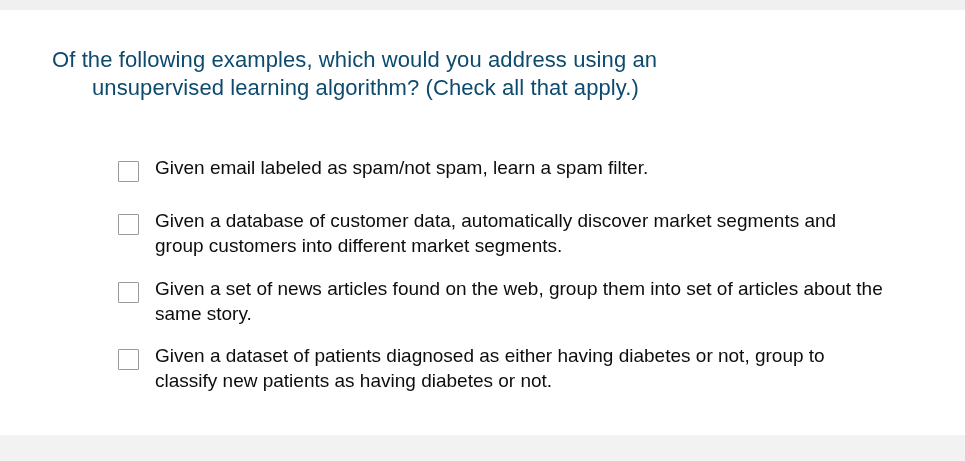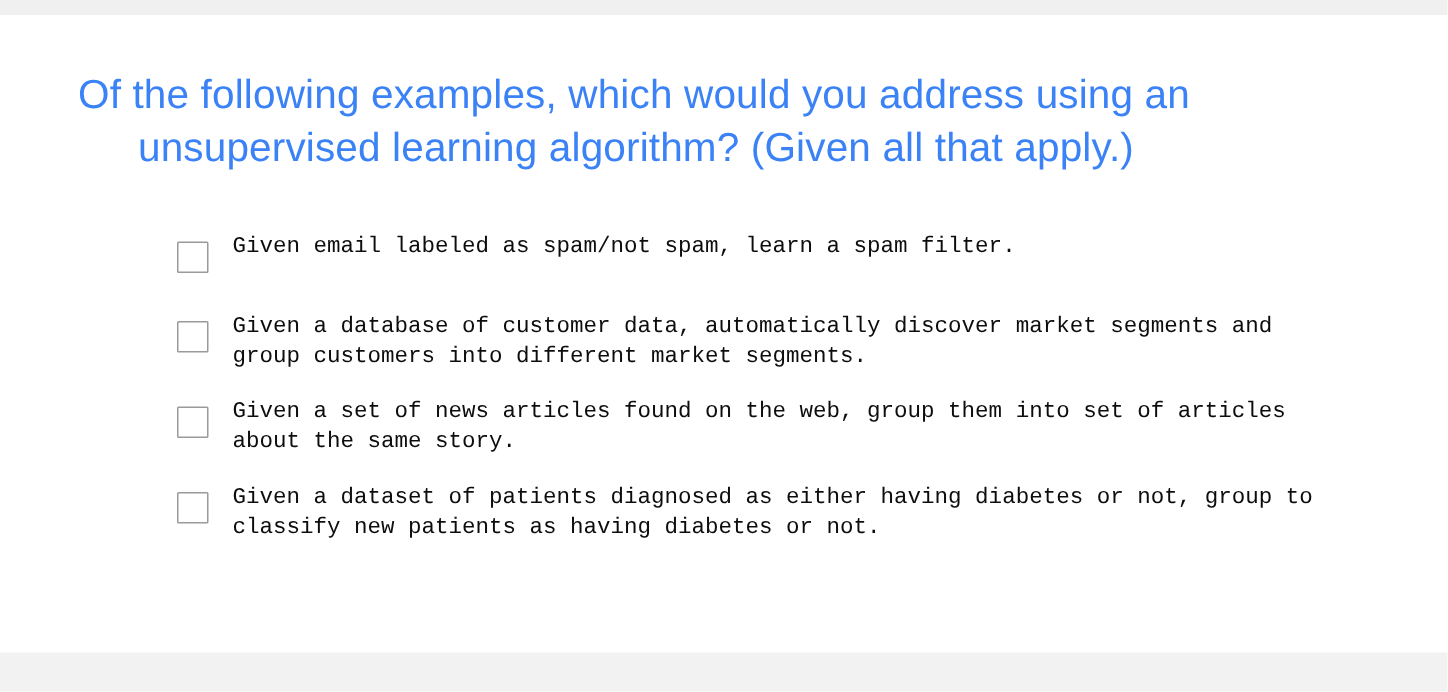--- a/index.html
+++ b/index.html
@@ -37,23 +37,23 @@
     bottom: 0;
     width: 965px;
     height: 26px;
     background: #f2f2f2;
   }
   .question {
     position: absolute;
     left: 52px;
     top: 46px;
     width: 870px;
-    font-size: 27px;
+    font-size: 22px;
     line-height: 1.28;
-    color: #3b82f6;
+    color: #0c4a6e;
     letter-spacing: 0.1px;
   }
   .question .line2 {
     display: block;
     padding-left: 40px;
   }
   .underline {
     text-underline-offset: 3px;
   }
   .options {
@@ -75,37 +75,36 @@
     width: 21px;
     height: 21px;
     border: 1.6px solid #9a9a9a;
     background: #ffffff;
     border-radius: 1px;
     margin-top: 6px;
     margin-right: 16px;
     box-sizing: border-box;
   }
   .option-text {
-    font-size: 15px;
+    font-size: 19px;
     line-height: 1.33;
     color: #0d0d0d;
     max-width: 735px;
-    font-family: Liberation Mono, monospace;
   }
 </style>
 </head>
 <body>
 
 <div class="slide">
 
   <div class="top-strip"></div>
 
   <div class="question">
     <span class="line1">Of the following examples, which would you address using an</span>
-    <span class="line2"><span class="underline">unsupervised</span><span> learning algorithm?  (Given all that apply.)</span></span>
+    <span class="line2"><span class="underline">unsupervised</span><span> learning algorithm?  (Check all that apply.)</span></span>
   </div>
 
   <div class="options">
 
     <div class="option">
       <span class="checkbox"></span>
       <span class="option-text">Given email labeled as spam/not spam, learn a spam filter.</span>
     </div>
 
     <div class="option">

